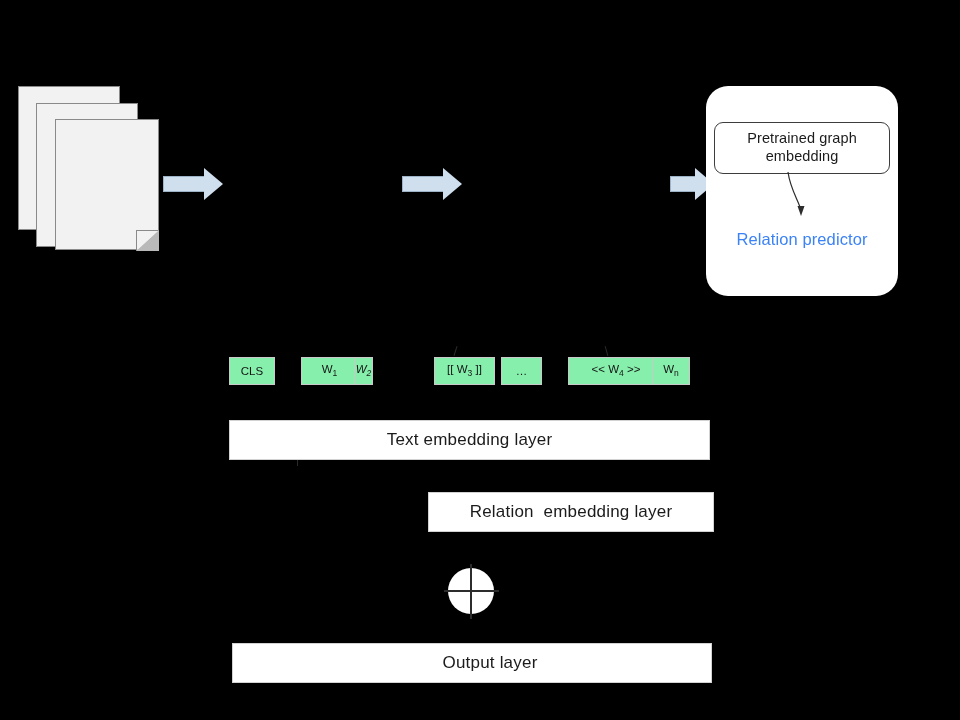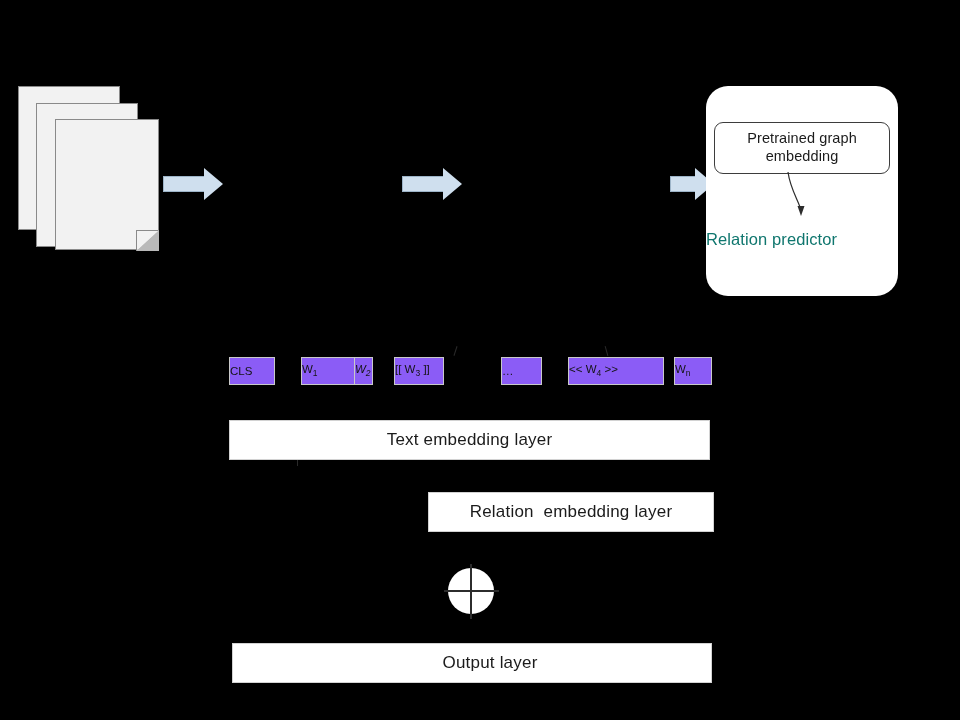--- a/index.html
+++ b/index.html
@@ -75,35 +75,35 @@
     display: flex; align-items: center; justify-content: center;
     text-align: center;
     color: #1b1b1b;
     font-size: 14.5px;
     line-height: 1.22;
     letter-spacing: .1px;
   }
   .panel-label {
     position: absolute;
     left: 706px; top: 230px; width: 192px;
-    text-align: left;
-    color: #0f766e;
+    text-align: center;
+    color: #3b82f6;
     font-size: 16.5px;
     letter-spacing: .1px;
   }
   .panel-arrow { position: absolute; left: 786px; top: 172px; width: 30px; height: 50px; }
 
   
   .token {
     position: absolute;
     top: 357px; height: 28px;
-    background: #8b5cf6;
+    background: #86efac;
     border: 1px solid #c9c9c9;
     box-sizing: border-box;
-    display: flex; align-items: center; justify-content: flex-start;
+    display: flex; align-items: center; justify-content: center;
     color: #141414;
     font-family: "Liberation Sans", sans-serif;
     font-size: 11.5px;
     white-space: nowrap;
   }
   .token sub { font-size: 8.5px; }
 
   
   .layer-bar {
     position: absolute;
@@ -184,33 +184,33 @@
   </div>
 
   <div class="token" style="left:301px; width:57px;">
     <span><span>W</span><sub>1</sub></span>
   </div>
 
   <div class="token" style="left:354px; width:19px;font-style:italic;">
     <span><span>W</span><sub>2</sub></span>
   </div>
 
-  <div class="token" style="left:394px; width:50px;">
+  <div class="token" style="left:434px; width:61px;">
     <span><span>[[ W</span><sub>3</sub><span> ]]</span></span>
   </div>
 
   <div class="token" style="left:501px; width:41px;">
     <span>…</span>
   </div>
 
   <div class="token" style="left:568px; width:96px;">
     <span><span>&lt;&lt; W</span><sub>4</sub><span> &gt;&gt;</span></span>
   </div>
 
-  <div class="token" style="left:674px; width:38px;">
+  <div class="token" style="left:652px; width:38px;">
     <span><span>W</span><sub>n</sub></span>
   </div>
 
   <div class="faint tick-1"></div>
   <div class="faint curve-1"></div>
   <div class="faint curve-2"></div>
 
   <div class="layer-bar" id="relation-embedding-layer">
     <span>Relation  embedding layer</span>
   </div>

